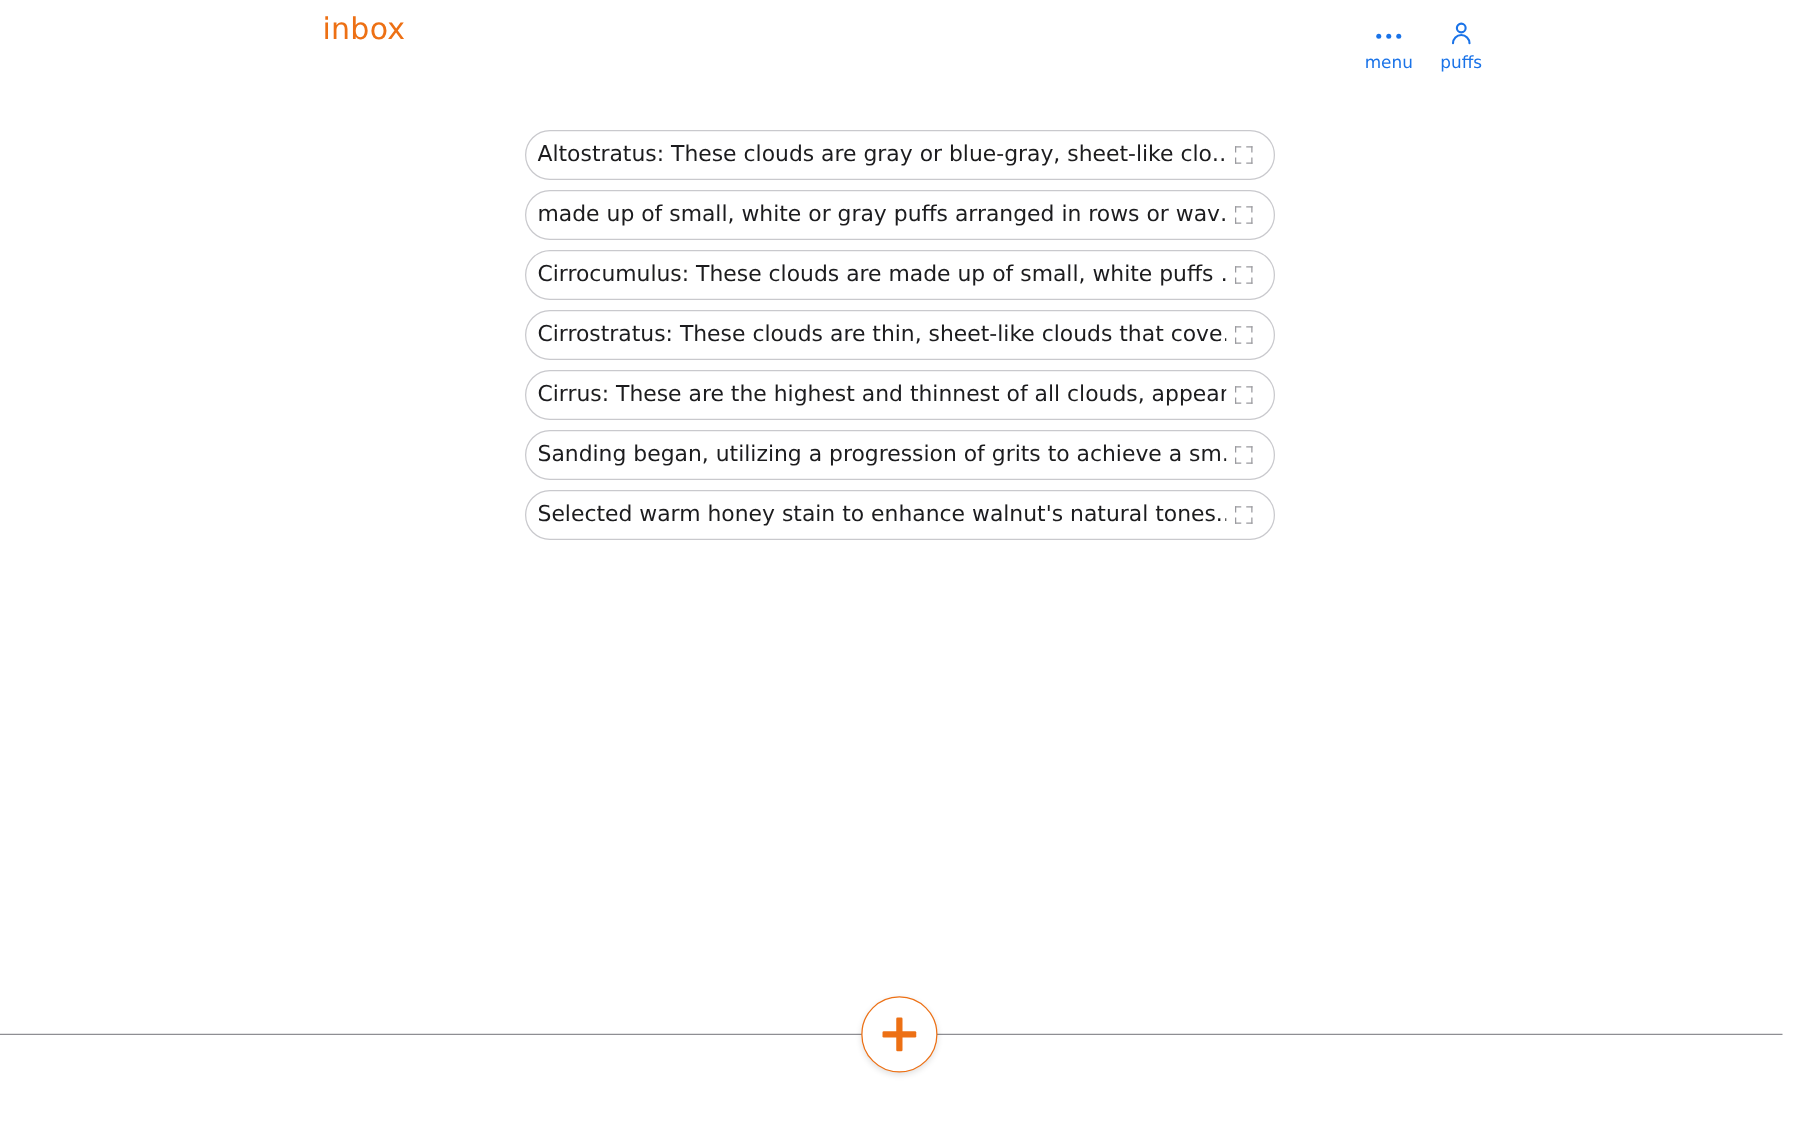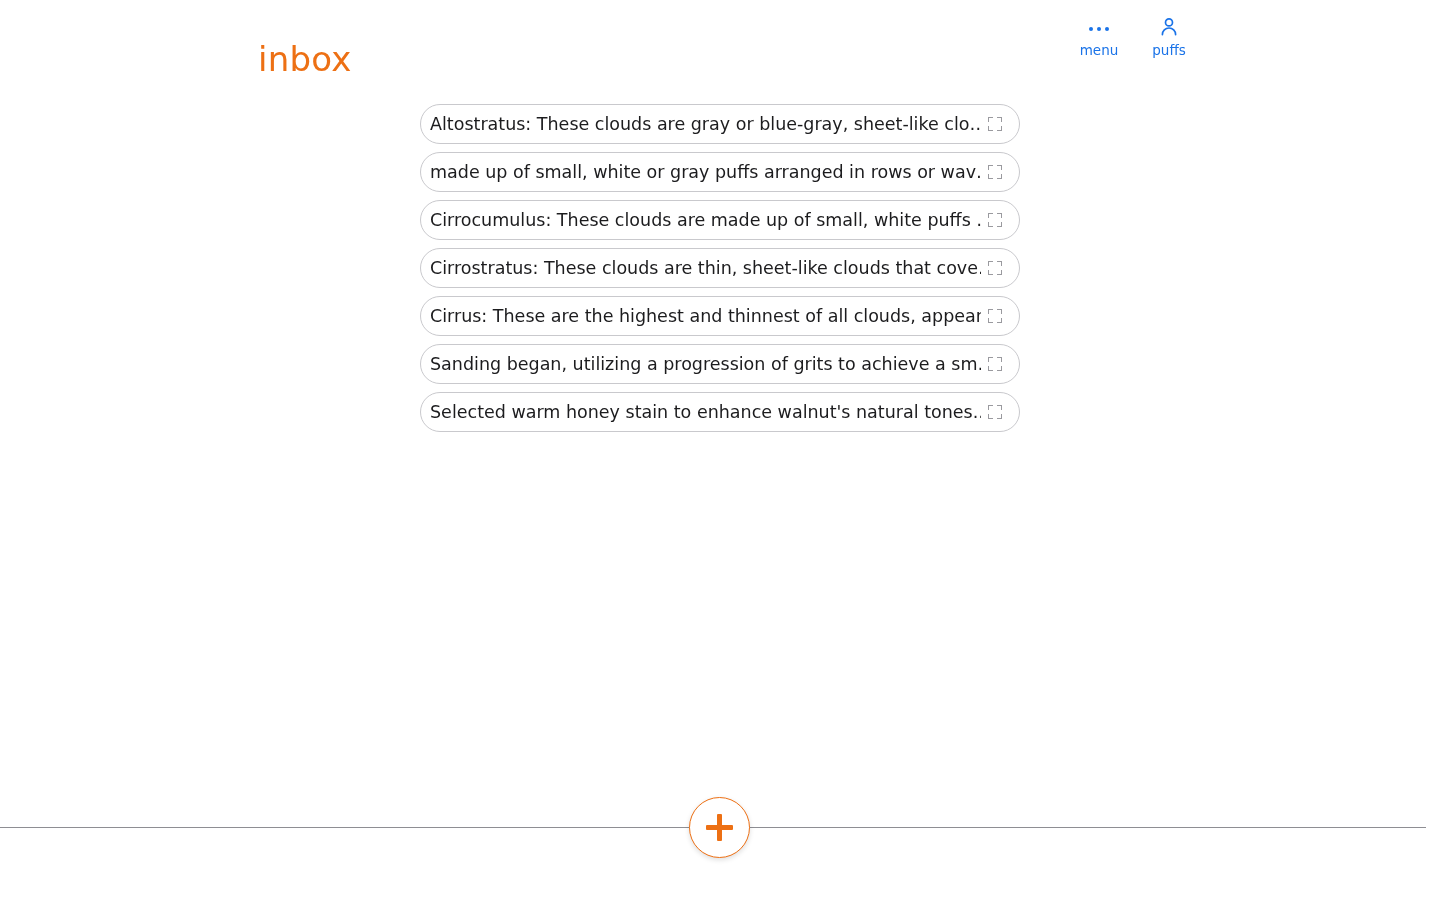--- a/index.html
+++ b/index.html
@@ -26,37 +26,37 @@
     position: absolute;
     top: 0;
     left: 0;
     width: 1440px;
     height: 82px;
   }
 
   .app-title {
     position: absolute;
     left: 258px;
-    top: 40px;
-    font-size: 34px;
+    top: 4px;
+    font-size: 24px;
     line-height: 38px;
     font-weight: 400;
     color: #ED7014;
     letter-spacing: 0.2px;
     font-family: "DejaVu Sans", sans-serif;
     white-space: nowrap;
   }
 
   .header-actions {
     position: absolute;
     right: 0;
     top: 14px;
     display: flex;
     align-items: flex-start;
-    gap: 24px;
+    gap: 12px;
     padding-right: 248px;
   }
 
   .header-action {
     display: flex;
     flex-direction: column;
     align-items: center;
     justify-content: flex-start;
     width: 46px;
     cursor: pointer;

